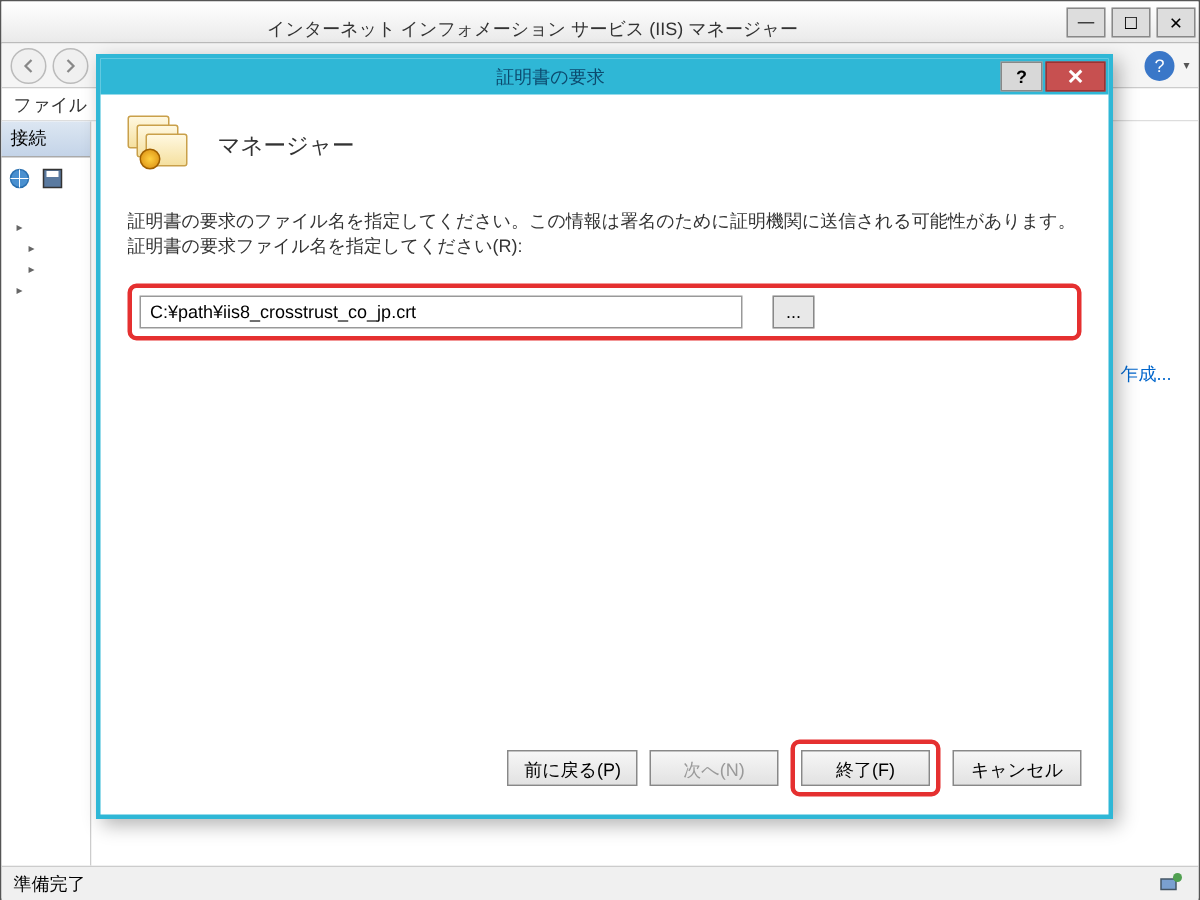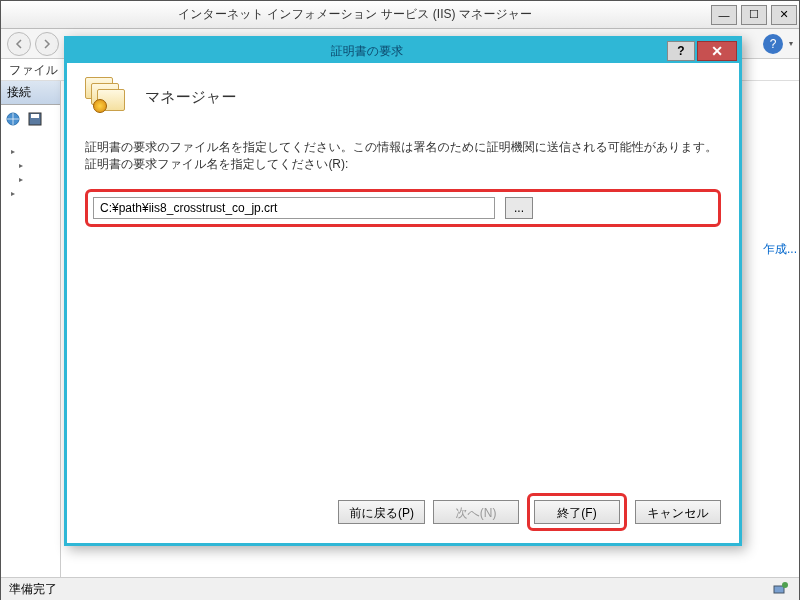--- a/index.html
+++ b/index.html
@@ -1,20 +1,20 @@
 <!DOCTYPE html>
 <html><head>
 <meta charset="utf-8">
 <style>
 * { box-sizing: border-box; margin: 0; padding: 0; font-family: "Meiryo UI", "MS UI Gothic", sans-serif; }
 body { width: 800px; height: 600px; background: #c8c8c8; overflow: hidden; position: relative; }
 
 
 .main-window { position: absolute; top: 0; left: 0; width: 800px; height: 600px; background: #fff; border: 1px solid #555; }
-.main-titlebar { height: 28px; background: linear-gradient(#fff, #eaeaea); border-bottom: 1px solid #bbb; display: flex; align-items: center; }
+.main-titlebar { height: 28px; background: linear-gradient(#fff, #eaeaea); border-bottom: 1px solid #bbb; display: flex; align-items: flex-end; }
 .main-title { flex: 1; text-align: center; font-size: 12px; color: #333; }
 .main-wbtns { display: flex; }
 .main-wbtns .wbtn { width: 26px; height: 20px; margin: 3px 2px; border: 1px solid #888; background: #ddd; display: flex; align-items: center; justify-content: center; font-size: 11px; }
 
 .toolbar { height: 30px; background: #f5f5f5; border-bottom: 1px solid #ccc; display: flex; align-items: center; padding: 0 6px; gap: 4px; }
 .navbtn { width: 24px; height: 24px; border: 1px solid #bbb; border-radius: 50%; background: #f0f0f0; display: flex; align-items: center; justify-content: center; font-size: 12px; color: #999; }
 .help-icon { width: 20px; height: 20px; border-radius: 50%; background: #3a77c8; color: #fff; display: flex; align-items: center; justify-content: center; font-size: 12px; margin-left: auto; }
 .dropdown-arrow { font-size: 8px; color: #555; margin-left: 2px; }
 
 .menubar { height: 22px; background: #fff; border-bottom: 1px solid #ddd; font-size: 12px; padding: 3px 8px; color: #333; }
@@ -22,21 +22,21 @@
 .content-area { display: flex; height: calc(100% - 28px - 30px - 22px - 22px); }
 .sidebar { width: 60px; border-right: 1px solid #ccc; background: #fff; }
 .sidebar-header { background: linear-gradient(#dce6f2, #c4d4e8); border-bottom: 1px solid #aaa; font-size: 12px; padding: 3px 6px; }
 .sidebar-icons { padding: 4px; }
 .sidebar-icons .ic { width: 18px; height: 18px; margin: 2px 0; display: inline-block; }
 .tree { font-size: 11px; padding: 4px 2px; }
 .tree-item { padding: 1px 0 1px 8px; color: #333; white-space: nowrap; }
 .tree-item::before { content: "▸"; font-size: 8px; margin-right: 2px; color: #666; }
 
 .main-pane { flex: 1; background: #fff; position: relative; }
-.action-link { position: absolute; right: 2px; top: 160px; color: #0066cc; font-size: 12px; }
+.action-link { position: absolute; right: 18px; top: 160px; color: #0066cc; font-size: 12px; }
 
 .statusbar { height: 39px; background: #f0f0f0; border-top: 1px solid #ccc; font-size: 12px; padding: 3px 8px; display: flex; }
 .statusbar .st-txt { flex: 1; }
 .statusbar .st-ic { width: 18px; height: 16px; }
 
 
 .modal { position: absolute; left: 64px; top: 36px; width: 678px; height: 510px; background: #fff; border: 3px solid #2fb7d6; box-shadow: 4px 4px 12px rgba(0,0,0,0.3); }
 .modal-titlebar { height: 24px; background: #2fb7d6; display: flex; align-items: center; }
 .modal-title { flex: 1; text-align: center; color: #0c4a6e; font-size: 12px; }
 .modal-help { width: 28px; height: 20px; background: #d8d8d8; border: 1px solid #888; display: flex; align-items: center; justify-content: center; font-size: 12px; font-weight: bold; margin-right: 2px; }
@@ -48,21 +48,21 @@
 .cert-icon .c1, .cert-icon .c2, .cert-icon .c3 { position: absolute; width: 28px; height: 22px; border: 1px solid #c9a04a; background: linear-gradient(#fff8e0, #f5e0a0); border-radius: 2px; }
 .cert-icon .c1 { left: 0; top: 0; }
 .cert-icon .c2 { left: 6px; top: 6px; }
 .cert-icon .c3 { left: 12px; top: 12px; }
 .cert-icon .seal { position: absolute; left: 8px; top: 22px; width: 14px; height: 14px; border-radius: 50%; background: radial-gradient(#ffd040, #d88a10); border: 1px solid #a06000; }
 .modal-h1 { font-size: 15px; color: #333; }
 
 .instruction { font-size: 12px; color: #333; }
 .field-label { font-size: 12px; color: #333; margin-bottom: 16px; }
 
-.file-row { display: flex; align-items: center; gap: 10px; padding: 5px; }
+.file-row { display: flex; align-items: center; gap: 20px; padding: 5px; }
 .file-input { flex: 0 0 402px; height: 22px; border: 1px solid #999; padding: 2px 6px; font-size: 12px; background: #fff; }
 .browse-btn { width: 28px; height: 22px; border: 1px solid #888; background: #e8e8e8; font-size: 12px; }
 
 .highlight-red { border: 3px solid #e53030; border-radius: 6px; }
 
 .spacer { flex: 1; }
 
 .button-row { display: flex; justify-content: flex-end; gap: 8px; align-items: center; }
 .dlg-btn { min-width: 86px; height: 24px; border: 1px solid #888; background: linear-gradient(#f6f6f6, #e2e2e2); font-size: 12px; padding: 4px 10px; }
 .dlg-btn.disabled { color: #9a9a9a; }

